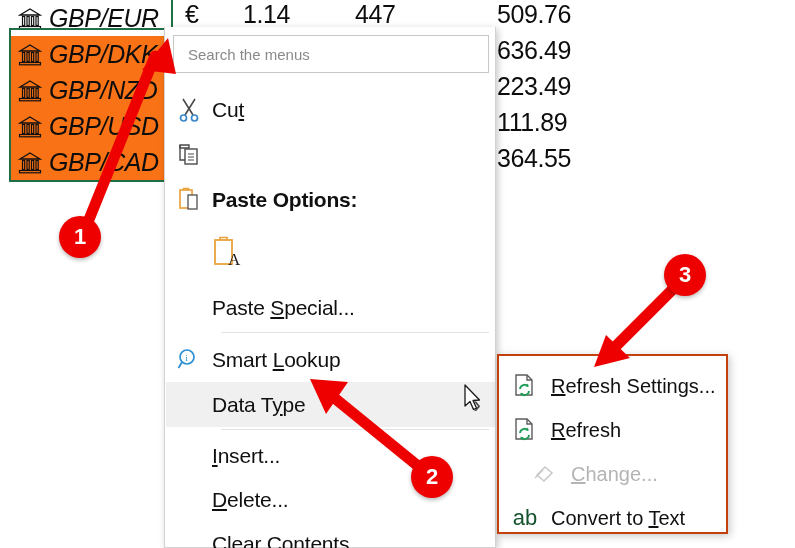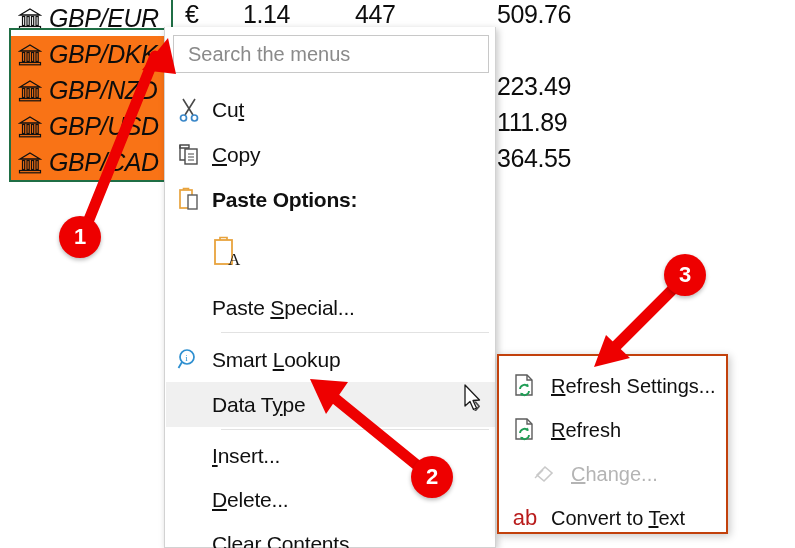--- a/index.html
+++ b/index.html
@@ -37,21 +37,21 @@
   #ctxmenu{
     position:absolute;left:164px;top:27px;width:332px;height:521px;
     background:#ffffff;border:1px solid #d2d2d2;border-top:none;
     box-shadow:2px 2px 7px rgba(0,0,0,0.22);
     box-sizing:border-box;
   }
   #searchbox{
     position:absolute;left:8px;top:8px;width:316px;height:38px;
     border:1px solid #c8c8c8;background:#fff;box-sizing:border-box;
     display:flex;align-items:center;padding-left:14px;
-    font-size:20px;color:#8a8a8a;
+    font-size:15px;color:#8a8a8a;
   }
 
   .mi{
     position:absolute;left:1px;width:329px;height:45px;
     display:flex;align-items:center;box-sizing:border-box;
     font-size:21px;color:#101010;
   }
   .mi.hl{background:#f0f0f0;}
   .mi .ic{width:46px;flex:0 0 46px;display:flex;align-items:center;justify-content:center;}
   .mi .lb{flex:1;letter-spacing:-0.2px;}
@@ -159,20 +159,21 @@
       </svg>
     </span>
     <span>GBP/CAD</span>
   </div>
 
   <div class="numcell" style="left:185px;top:-4px;">€</div>
   <div class="numcell" style="left:243px;top:-4px;">1.14</div>
   <div class="numcell" style="left:355px;top:-4px;">447</div>
 
   <div class="numcell" style="left:497px;top:-4px;">509.76</div>
+  <div class="numcell" style="left:497px;top:32px;">636.49</div>
   <div class="numcell" style="left:497px;top:68px;">223.49</div>
   <div class="numcell" style="left:497px;top:104px;">111.89</div>
   <div class="numcell" style="left:497px;top:140px;">364.55</div>
 
   <div id="selection"></div>
   <div id="sel-top-edge"></div>
 </div>
 
 <div id="ctxmenu">
 
@@ -193,21 +194,20 @@
 
   <div class="mi" style="top:105px;">
     <span class="ic">
       <svg width="22" height="24" viewBox="0 0 22 24">
         <path d="M2 2 H11 V5 H2 Z" fill="none" stroke="#4a4a4a" stroke-width="1.4"></path>
         <path d="M2 2 V17 H8" fill="none" stroke="#4a4a4a" stroke-width="1.4"></path>
         <rect x="7" y="6" width="12" height="15" fill="#fff" stroke="#4a4a4a" stroke-width="1.4"></rect>
         <path d="M10 11 H16 M10 14 H16 M10 17 H16" stroke="#4a4a4a" stroke-width="1.1"></path>
       </svg>
     </span>
-    <span class="lb"><u>C</u>opy</span>
   </div>
 
   <div class="mi bold" style="top:150px;">
     <span class="ic">
       <svg width="22" height="26" viewBox="0 0 22 26">
         <rect x="2" y="3" width="12" height="18" fill="none" stroke="#e8a33d" stroke-width="1.7"></rect>
         <path d="M5.5 3 V1.5 H10.5 V3" fill="none" stroke="#e8a33d" stroke-width="1.6"></path>
         <rect x="10" y="8" width="9" height="14" fill="#fff" stroke="#5c5c5c" stroke-width="1.4"></rect>
       </svg>
     </span>
@@ -301,21 +301,21 @@
     <span class="ic">
       <svg width="26" height="26" viewBox="0 0 26 26">
         <path d="M5 14 L13 6 L20 12 L12 20 Z" fill="none" stroke="#c9c9c9" stroke-width="1.6"></path>
         <path d="M3 17 L11 9" stroke="#c9c9c9" stroke-width="1.5"></path>
       </svg>
     </span>
     <span class="lb"><u>C</u>hange...</span>
   </div>
 
   <div class="smi" style="top:140px;">
-    <span class="ic" style="font-size:22px;color:#b91c1c;text-align:right;">ab</span>
+    <span class="ic" style="font-size:22px;color:#14532d;text-align:right;">ab</span>
     <span class="lb">Convert to <u>T</u>ext</span>
   </div>
 </div>
 
 <svg id="arrows">
 
   <path d="M88 222 L155 56" stroke="#ee0000" stroke-width="11" stroke-linecap="round" fill="none"></path>
   <path d="M168 38 L142 70 L176 74 Z" fill="#ee0000"></path>
 
   <path d="M418 466 L332 396" stroke="#ee0000" stroke-width="11" stroke-linecap="round" fill="none"></path>

